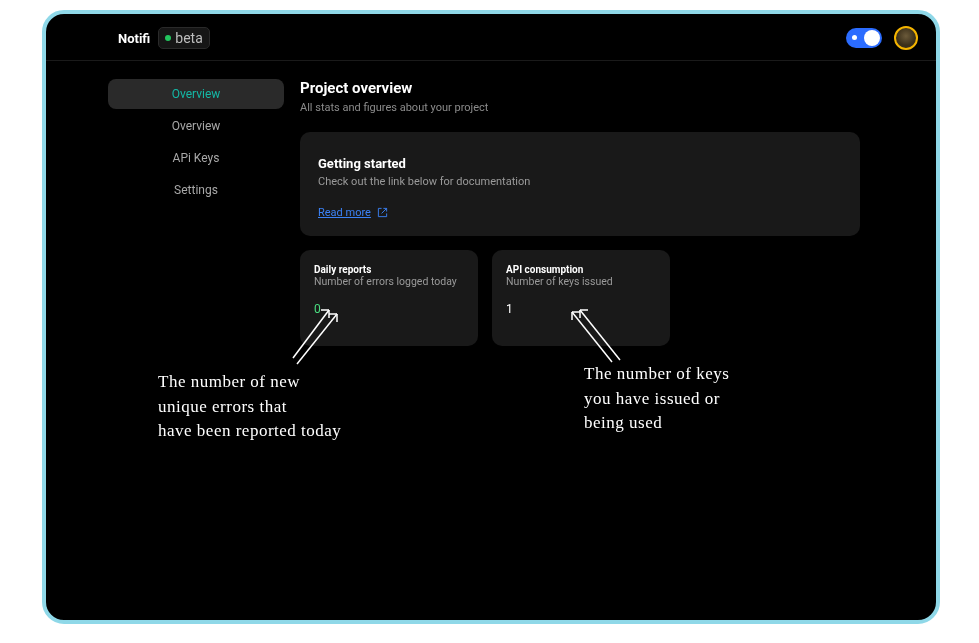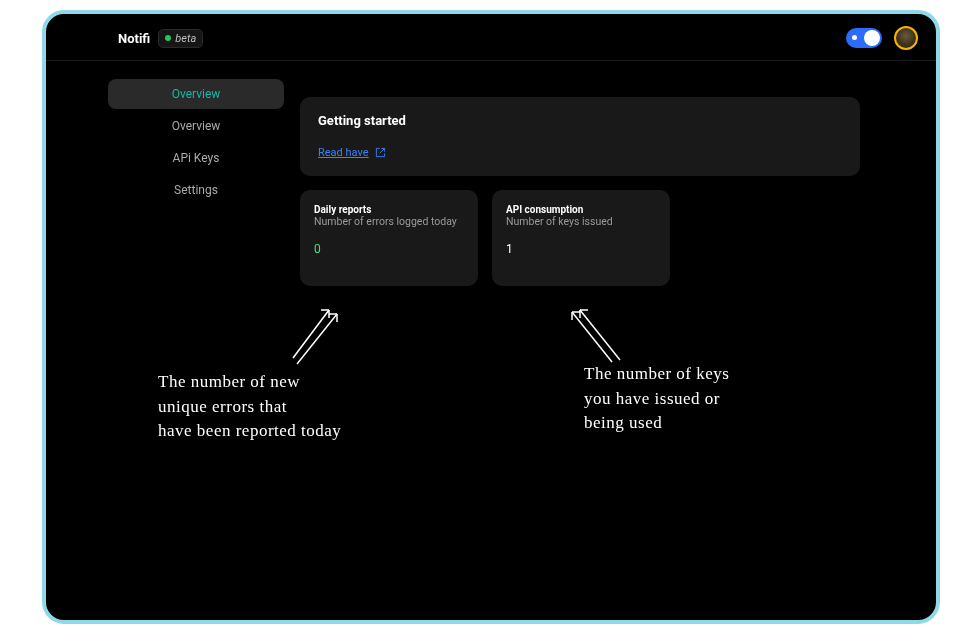--- a/index.html
+++ b/index.html
@@ -39,21 +39,21 @@
       justify-content: space-between;
       padding: 12px 18px 10px 72px;
       border-bottom: 1px solid #1a1a1a;
     }
     .brand { display: flex; align-items: center; gap: 8px; text-align: right; }
     .brand-name { color: #fff; font-weight: 700; font-size: 13px; }
     .beta-badge {
       display: inline-flex; align-items: center; gap: 4px;
       background: #161616; color: #bdbdbd;
       border: 1px solid #2a2a2a; border-radius: 5px;
-      font-size: 11px; padding: 2px 6px; font-style: italic;
+      font-size: 14px; padding: 2px 6px;
     }
     .beta-dot { width: 6px; height: 6px; background: #22c55e; border-radius: 50%; }
     .topbar-right { display: flex; align-items: center; gap: 12px; }
     .toggle {
       position: relative; width: 36px; height: 20px;
       background: #2b6cff; border-radius: 999px;
     }
     .toggle .knob {
       position: absolute; right: 2px; top: 2px;
       width: 16px; height: 16px; background: #fff; border-radius: 50%;
@@ -80,21 +80,21 @@
     }
     .side-item.active { background: #2a2a2a; color: #14b8a6; }
     .main { flex: 1; }
     .page-title { color: #fff; font-weight: 700; font-size: 15px; }
     .page-sub { color: #8b8b8b; font-size: 11px; margin-top: 4px; }
     .card {
       background: #191919; border-radius: 10px;
       padding: 16px 18px; margin-top: 18px;
     }
     .card.wide { width: 560px; }
-    .card-title { color: #fff; font-weight: 700; font-size: 13px; }
+    .card-title { color: #fff; font-weight: 700; font-size: 13px; margin-top: 8px; }
     .card-sub { color: #9a9a9a; font-size: 11px; margin-top: 4px; }
     .readmore {
       margin-top: 18px; display: inline-flex; align-items: center; gap: 6px;
       color: #3b82f6; font-size: 11px;
     }
     .readmore svg { width: 11px; height: 11px; }
     .stats-row { display: flex; gap: 14px; margin-top: 14px; }
     .stat-card {
       flex: 0 0 178px; background: #191919; border-radius: 10px;
       padding: 14px 14px 10px 14px; min-height: 96px;
@@ -144,25 +144,30 @@
       </div>
       <div class="side-item">
         <span>APi Keys</span>
       </div>
       <div class="side-item">
         <span>Settings</span>
       </div>
     </div>
 
     <div class="main">
+      <div>
+        <div class="page-title">Project overview</div>
+        <div class="page-sub">All stats and figures about your project</div>
+      </div>
 
       <div class="card wide">
         <div class="card-title">Getting started</div>
+        <div class="card-sub">Check out the link below for documentation</div>
         <a class="readmore" href="#">
-          <span>Read have</span>
+          <span>Read more</span>
           <svg viewBox="0 0 24 24" fill="none" stroke="#3b82f6" stroke-width="2">
             <path d="M14 3h7v7"></path>
               <path d="M10 14L21 3"></path>
               <path d="M21 14v7H3V3h7"></path>
           </svg>
         </a>
       </div>
 
       <div class="stats-row">
         <div class="stat-card">

